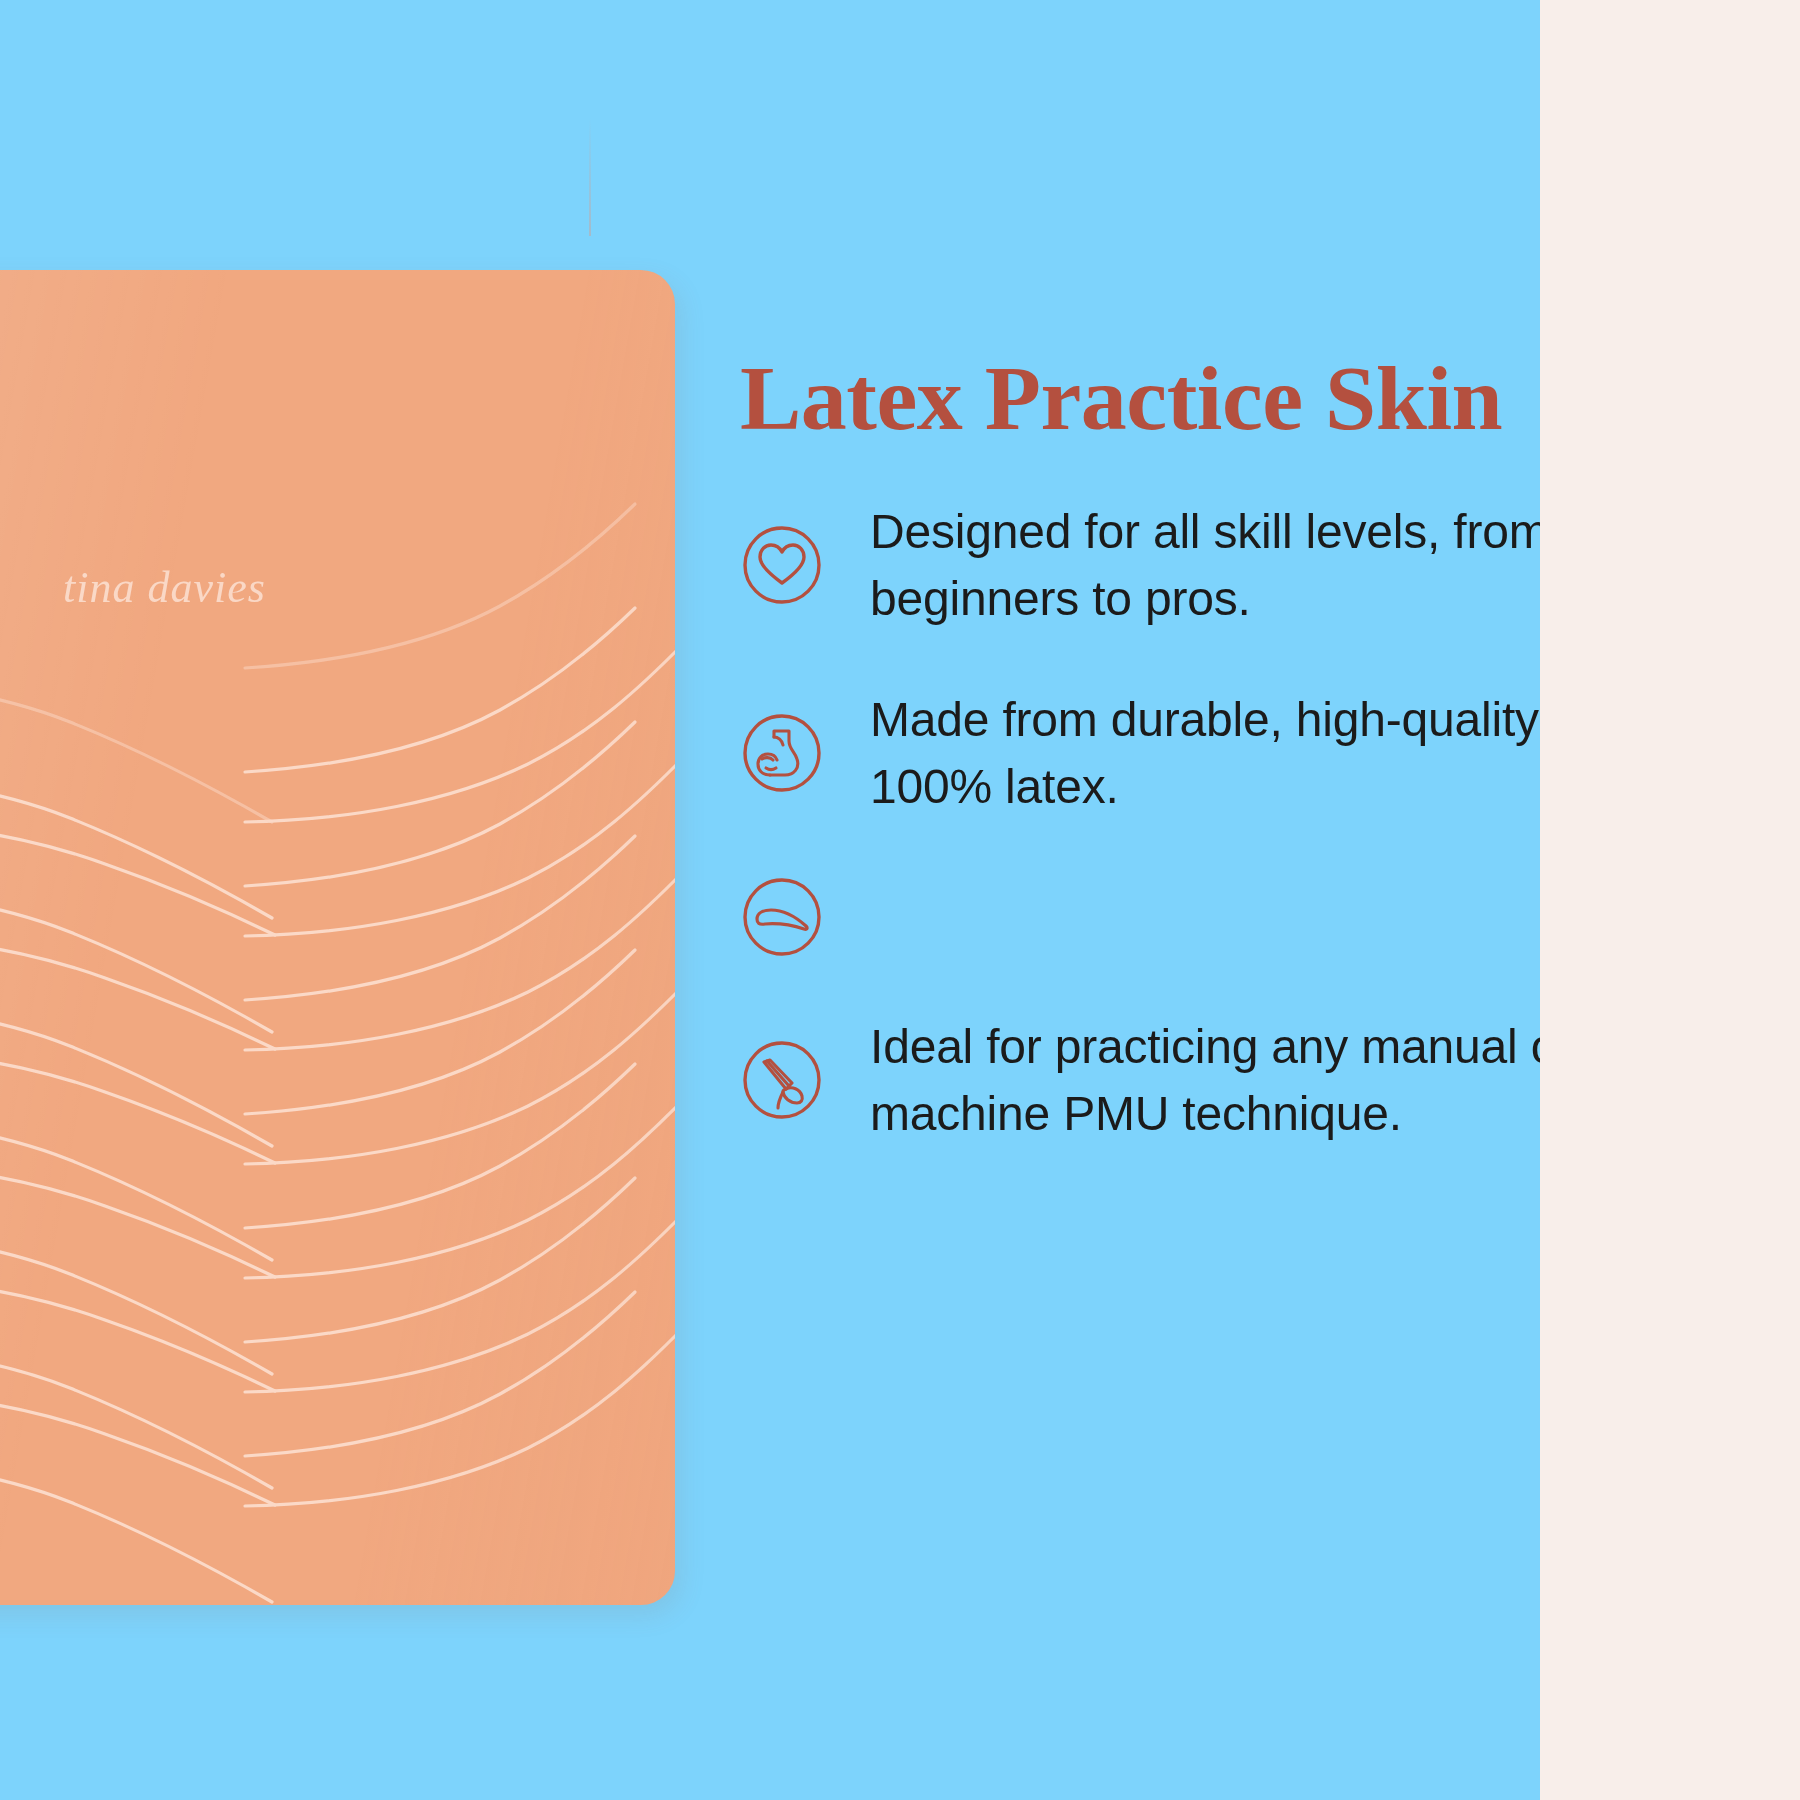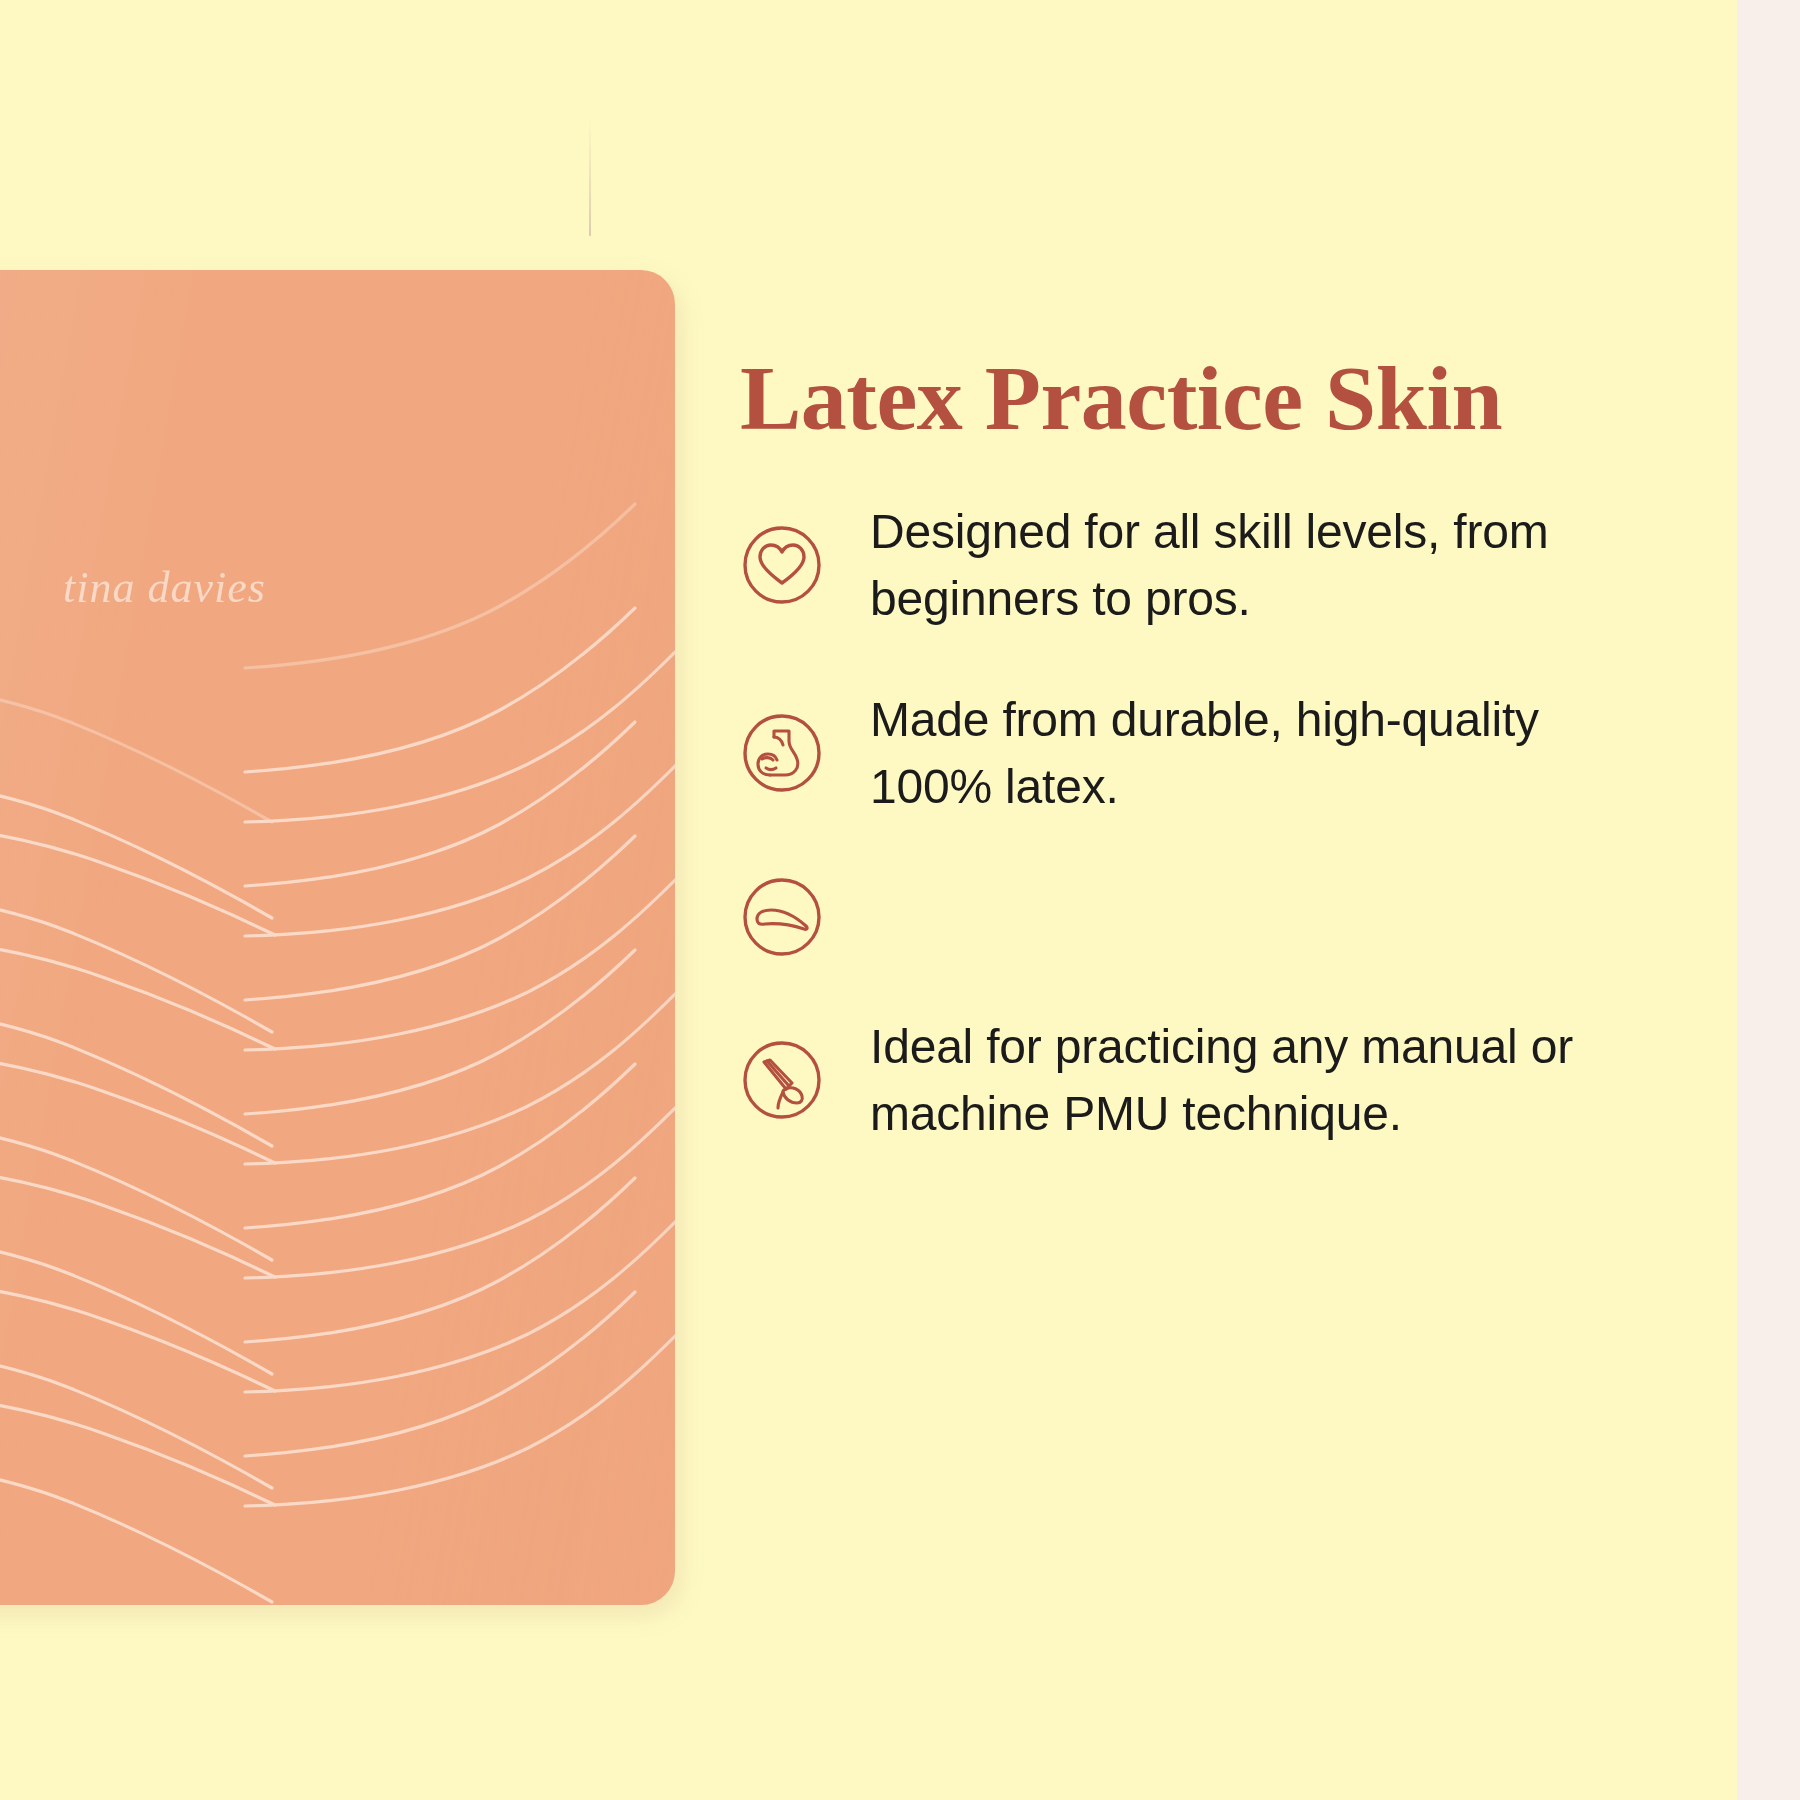--- a/index.html
+++ b/index.html
@@ -8,23 +8,23 @@
   }
   body {
     width: 1800px;
     height: 1800px;
     background: #f8eeea;
     font-family: "Liberation Sans", sans-serif;
     overflow: hidden;
   }
   .canvas {
     position: relative;
-    width: 1737px;
+    width: 1540px;
     height: 1800px;
-    background: #fef9c3;
+    background: #7dd3fc;
     overflow: hidden;
   }
 
   
   .pad-wrap {
     position: absolute;
     left: -180px;
     top: 270px;
     width: 855px;
     height: 1335px;

